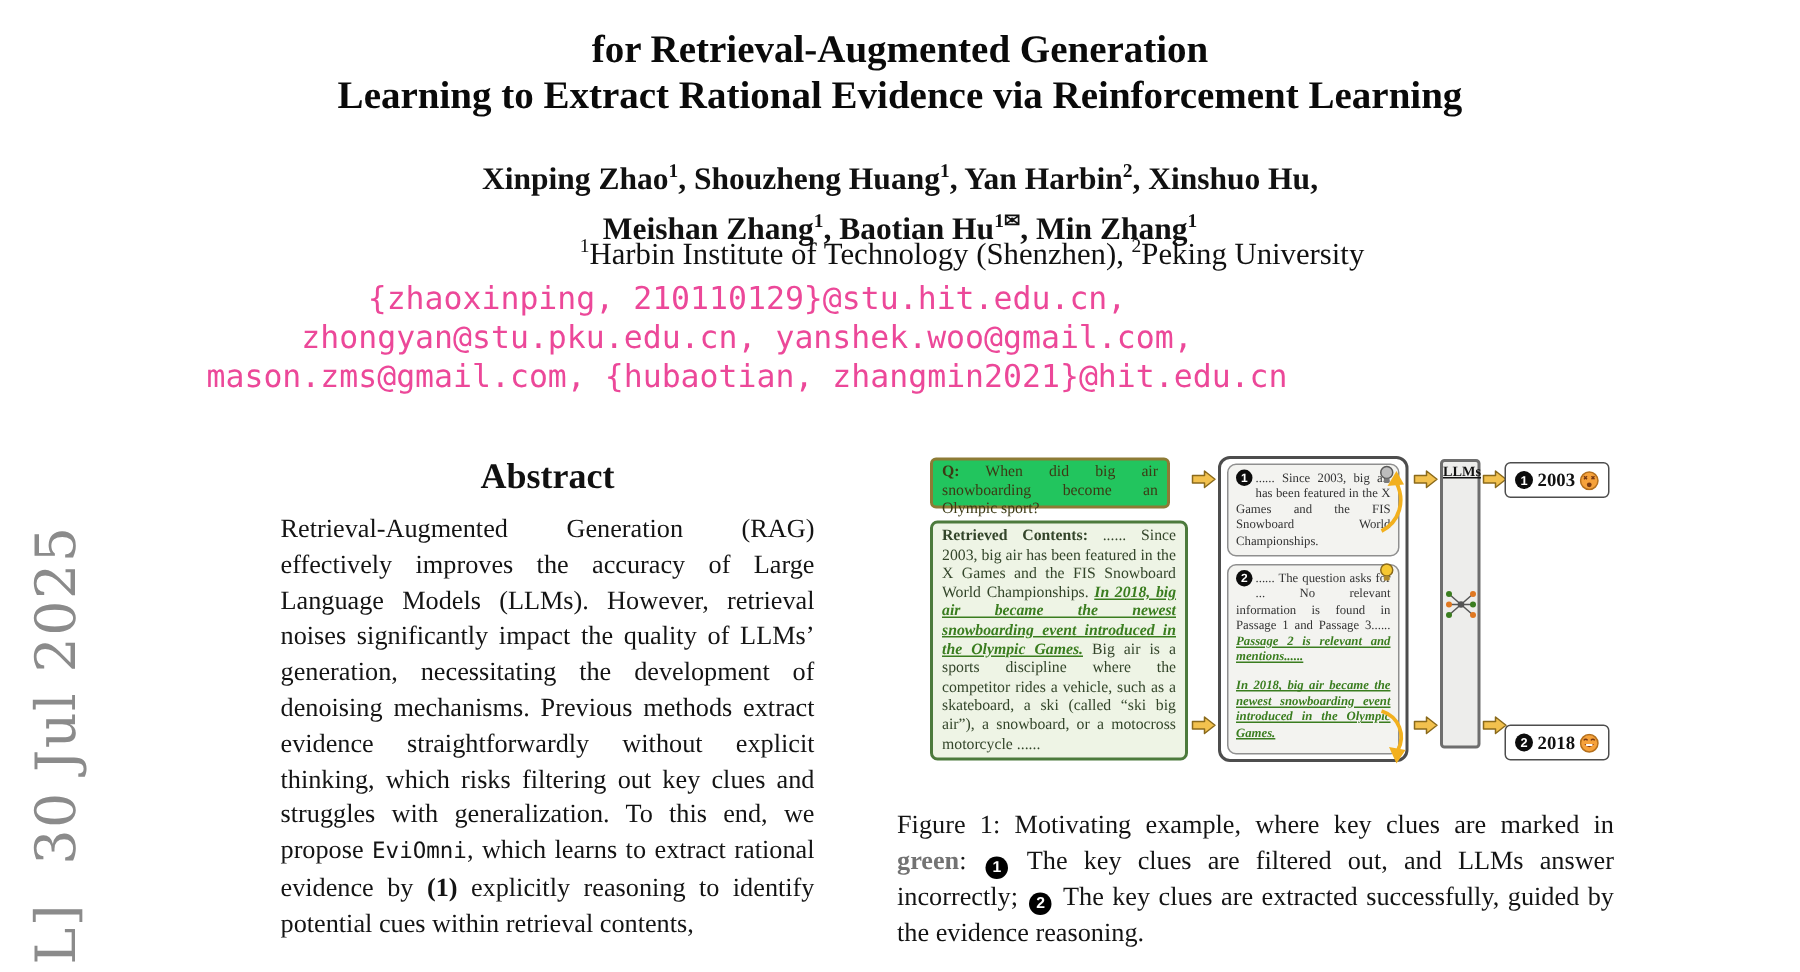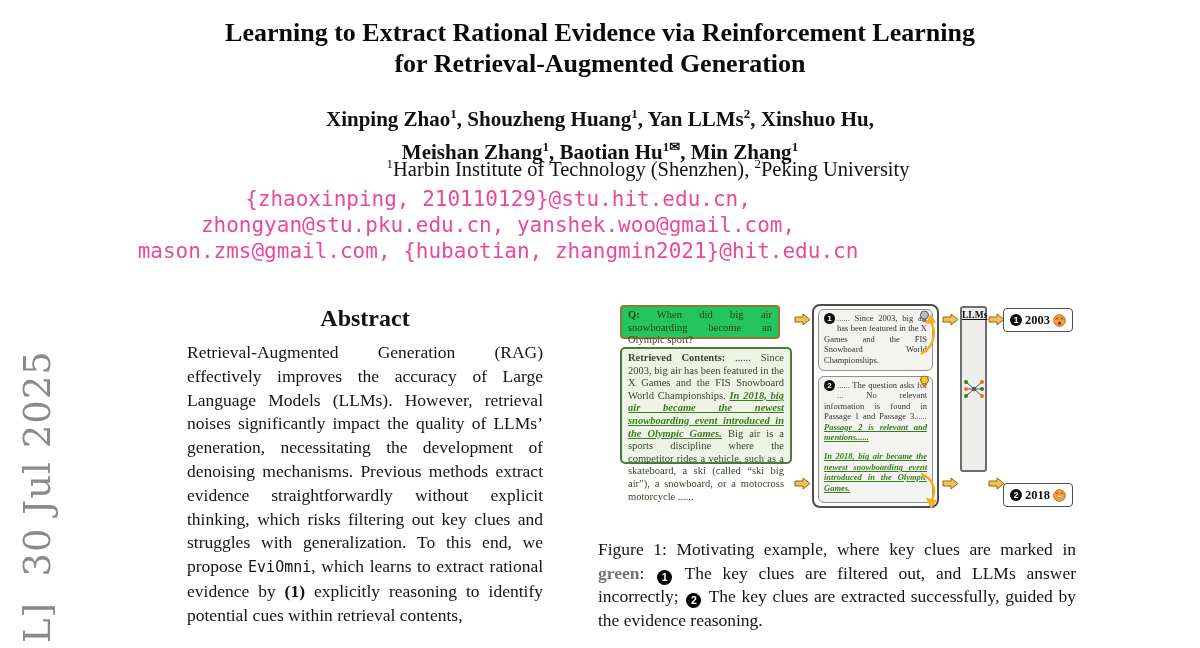--- a/index.html
+++ b/index.html
@@ -27,33 +27,33 @@
   
   .left-col{position:absolute;left:187px;top:305px;width:356px;height:343px;overflow:hidden;}
   .abs-head{text-align:center;font-size:24px;font-weight:bold;margin:0 0 9px 0;}
   .abs-body{font-size:17.5px;line-height:23.8px;text-align:justify;margin:0;color:#141414;}
   .abs-body .mono{font-family:"DejaVu Sans Mono","Liberation Mono",monospace;font-size:15px;}
   
   .figure{position:absolute;left:598px;top:300px;width:480px;height:215px;}
   .fig-box{position:absolute;box-sizing:border-box;}
   .q-box{left:22px;top:5px;width:160px;height:34px;background:#22c55e;border:2px solid #8d7b35;
     border-radius:4px;padding:2px 6px;font-size:10.5px;line-height:12.5px;color:#3c3a14;text-align:justify;}
-  .ret-box{left:22px;top:47px;width:172px;height:117px;background:#eef4e5;border:2px solid #4c7a3c;
+  .ret-box{left:22px;top:47px;width:172px;height:160px;background:#eef4e5;border:2px solid #4c7a3c;
     border-radius:5px;padding:3px 6px;font-size:10.5px;line-height:12.6px;color:#33452a;text-align:justify;}
   .keyclue{color:#3a7d1f;font-weight:bold;font-style:italic;text-decoration:underline;}
   .mid-panel{left:214px;top:4px;width:127px;height:204px;background:#fff;border:2.5px solid #4d4d4d;
     border-radius:8px;}
   .ev-box{position:absolute;left:4px;right:4px;background:#f3f3f0;border:1.5px solid #8f8f8f;border-radius:6px;
     box-sizing:border-box;padding:3px 5px;font-size:8.5px;line-height:10.4px;color:#333;text-align:justify;}
   .ev1{top:3px;height:62px;}
   .ev2{top:70px;height:127px;}
   .badge{float:left;width:11px;height:11px;border-radius:50%;background:#0c0c0c;color:#fff;
     font-family:"Liberation Sans",sans-serif;font-size:8px;font-weight:bold;line-height:11px;
     text-align:center;margin:0 2px 1px 0;}
-  .llms-box{left:362px;top:6px;width:27px;height:166px;background:#ededeb;border:2px solid #6e6e6e;
+  .llms-box{left:362px;top:6px;width:27px;height:193px;background:#ededeb;border:2px solid #6e6e6e;
     border-radius:3px;text-align:center;text-decoration:underline;}
   .llms-label{font-size:9.5px;font-weight:bold;padding-top:2px;}
   .ans-box{width:70px;height:24px;background:#fff;border:1.5px solid #4d4d4d;border-radius:4px;
     display:flex;align-items:center;justify-content:center;gap:3px;}
   .ans1{left:405px;top:8px;}
   .ans2{left:405px;top:183px;}
   .ans-box .badge{float:none;display:inline-block;width:12px;height:12px;line-height:12px;font-size:8.5px;margin:0;}
   .ans-val{font-size:12.5px;font-weight:bold;}
   .blk-arrow{position:absolute;width:17px;height:13px;}
   .bulb{position:absolute;top:0px;right:2px;}
@@ -65,26 +65,26 @@
   .cbadge{display:inline-block;width:15px;height:15px;border-radius:50%;background:#000;color:#fff;
     font-family:"Liberation Sans",sans-serif;font-size:10.5px;font-weight:bold;line-height:15px;
     text-align:center;vertical-align:-2px;margin:0 2px;}
 </style>
 </head>
 <body>
 
 <div class="arxiv-strip">L]  30 Jul 2025</div>
 
 <div class="title">
+  <div>for Retrieval-Augmented Generation</div>
   <div>Learning to Extract Rational Evidence via Reinforcement Learning</div>
-  <div>for Retrieval-Augmented Generation</div>
 </div>
 
 <div class="authors">
-  <div><span>Xinping Zhao</span><sup>1</sup><span>, Shouzheng Huang</span><sup>1</sup><span>, Yan LLMs</span><sup>2</sup><span>, Xinshuo Hu,</span></div>
+  <div><span>Xinping Zhao</span><sup>1</sup><span>, Shouzheng Huang</span><sup>1</sup><span>, Yan Harbin</span><sup>2</sup><span>, Xinshuo Hu,</span></div>
   <div><span>Meishan Zhang</span><sup>1</sup><span>, Baotian Hu</span><sup>1✉</sup><span>, Min Zhang</span><sup>1</sup></div>
 </div>
 
 <div class="affil"><sup>1</sup><span>Harbin Institute of Technology (Shenzhen), </span><sup>2</sup><span>Peking University</span></div>
 
 <div class="emails">
   <div>{zhaoxinping, 210110129}@stu.hit.edu.cn,</div>
   <div>zhongyan@stu.pku.edu.cn, yanshek.woo@gmail.com,</div>
   <div>mason.zms@gmail.com, {hubaotian, zhangmin2021}@hit.edu.cn</div>
 </div>

